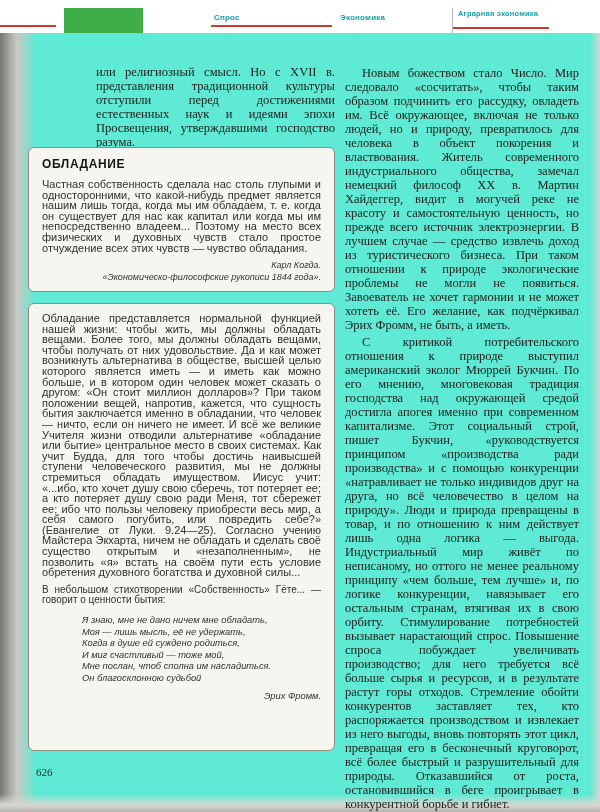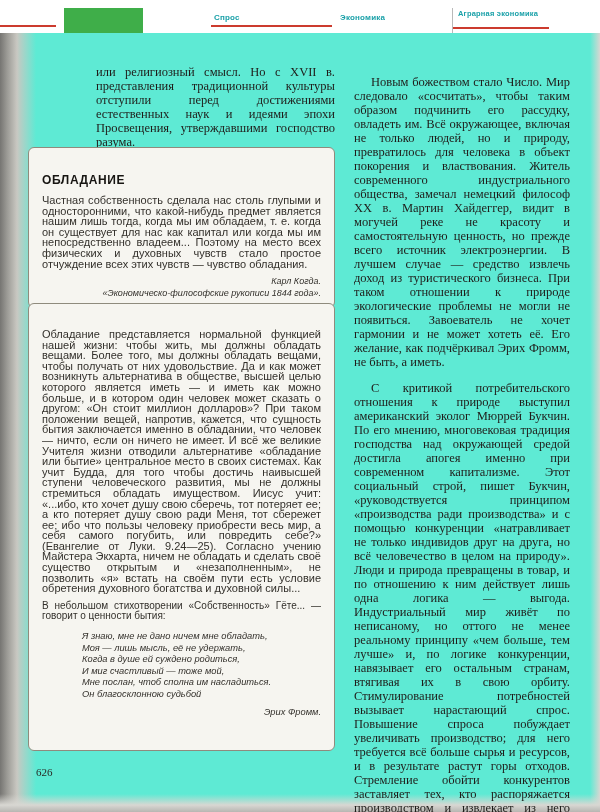--- a/index.html
+++ b/index.html
@@ -27,35 +27,35 @@
   .edge-right{position:absolute;right:0;top:0;bottom:0;width:10px;z-index:0;
      background:linear-gradient(270deg,#d8d7d2 0px,rgba(244,243,238,0) 10px);}
   .edge-bottom{position:absolute;left:0;right:0;bottom:0;height:18px;z-index:0;
      background:linear-gradient(0deg,#b7b6b2 0px,#d8d7d2 7px,rgba(244,243,238,0) 18px);}
 
   .intro{position:absolute;left:96px;top:32px;width:239px;z-index:1;
          font-size:12.5px;line-height:14px;text-align:justify;color:#1f1d1a;}
 
   .box{position:absolute;left:28px;width:307px;box-sizing:border-box;z-index:1;
        border:1px solid #8f8b7d;border-radius:6px;background:#f6f5f0;
-       padding:25px 13px 8px 13px;color:#33302b;
+       padding:9px 13px 8px 13px;color:#33302b;
        font-family:"Liberation Sans",sans-serif;}
   .box1{top:114px;min-height:142px;}
   .box2{top:270px;min-height:448px;}
   .box-title{font-weight:bold;font-size:12px;letter-spacing:.6px;color:#171512;margin-bottom:8px;}
   .box-body{font-size:11px;line-height:10.6px;text-align:justify;}
   .box-attrib{margin-top:7px;text-align:right;font-style:italic;font-size:9px;line-height:11.5px;}
   .attrib-source{text-align:right;}
   .lead-in{margin-top:7px;font-size:10px;line-height:10.6px;text-align:justify;}
   .poem{margin:9px 0 5px 40px;font-style:italic;font-size:9.3px;line-height:11.6px;}
   .poem-attrib{text-align:right;font-style:italic;font-size:9.3px;margin-top:6px;}
 
   .rcol{position:absolute;left:342px;top:30px;width:240px;z-index:1;
         font-size:12.5px;line-height:14px;text-align:justify;color:#1f1d1a;}
-  .rcol p{margin:12px;text-indent:17px;}
+  .rcol p{margin:3px;text-indent:17px;}
 
   .pageno{position:absolute;left:36px;top:733px;z-index:1;font-size:11px;color:#2b2a26;}
 </style>
 </head>
 <body>
 
 <div class="screen">
 
   <div class="scan-top">
     <div class="green-block"></div>

